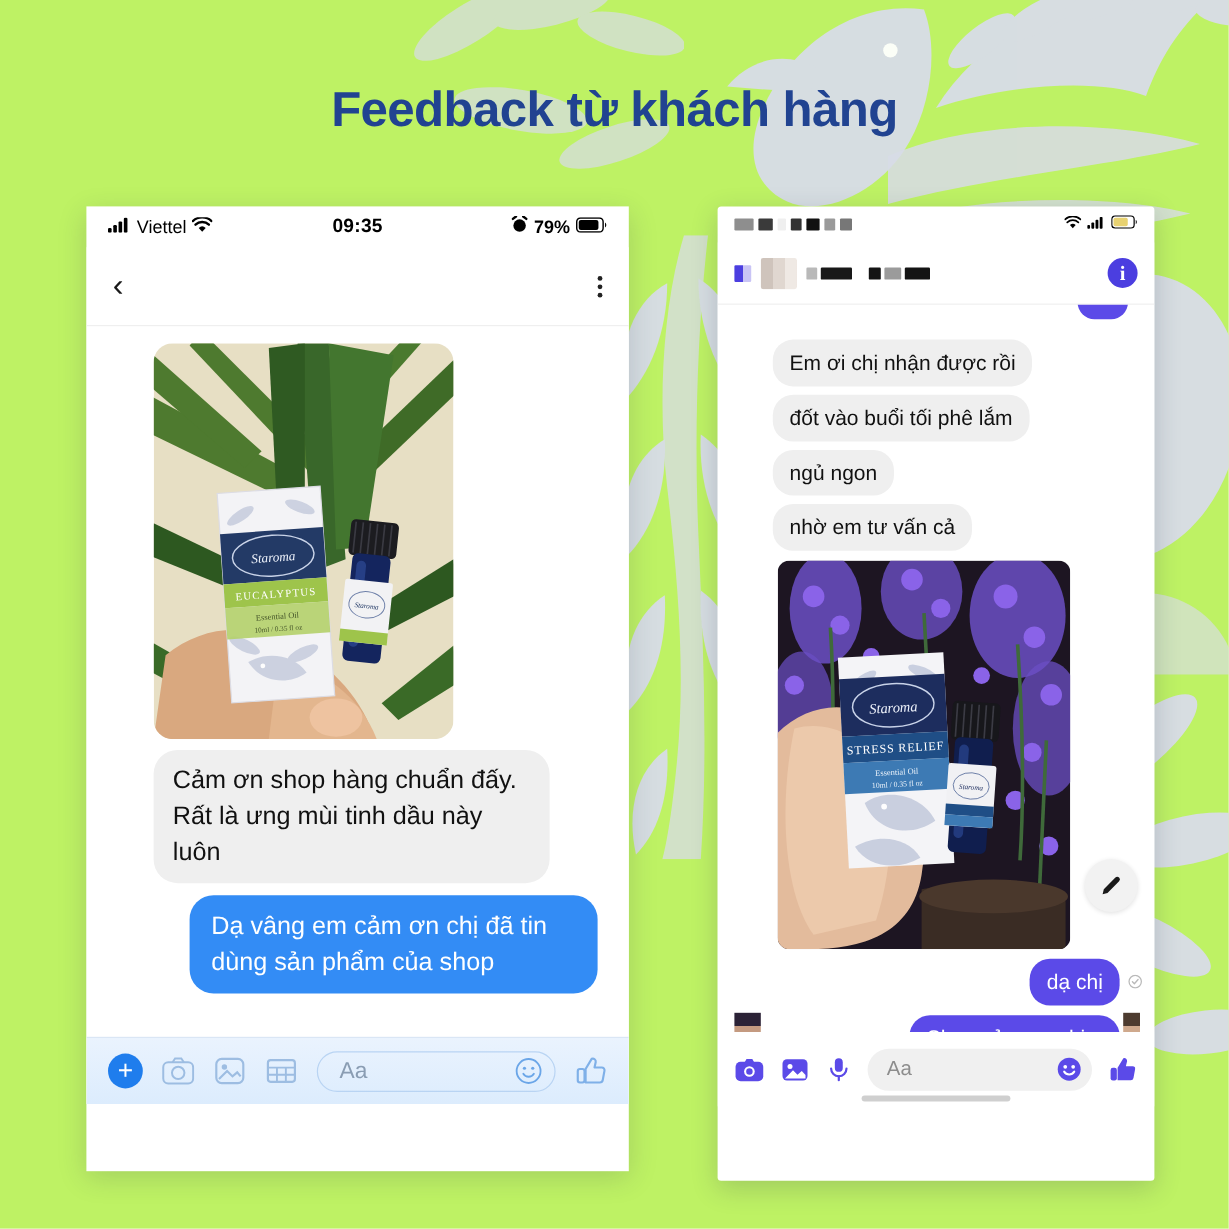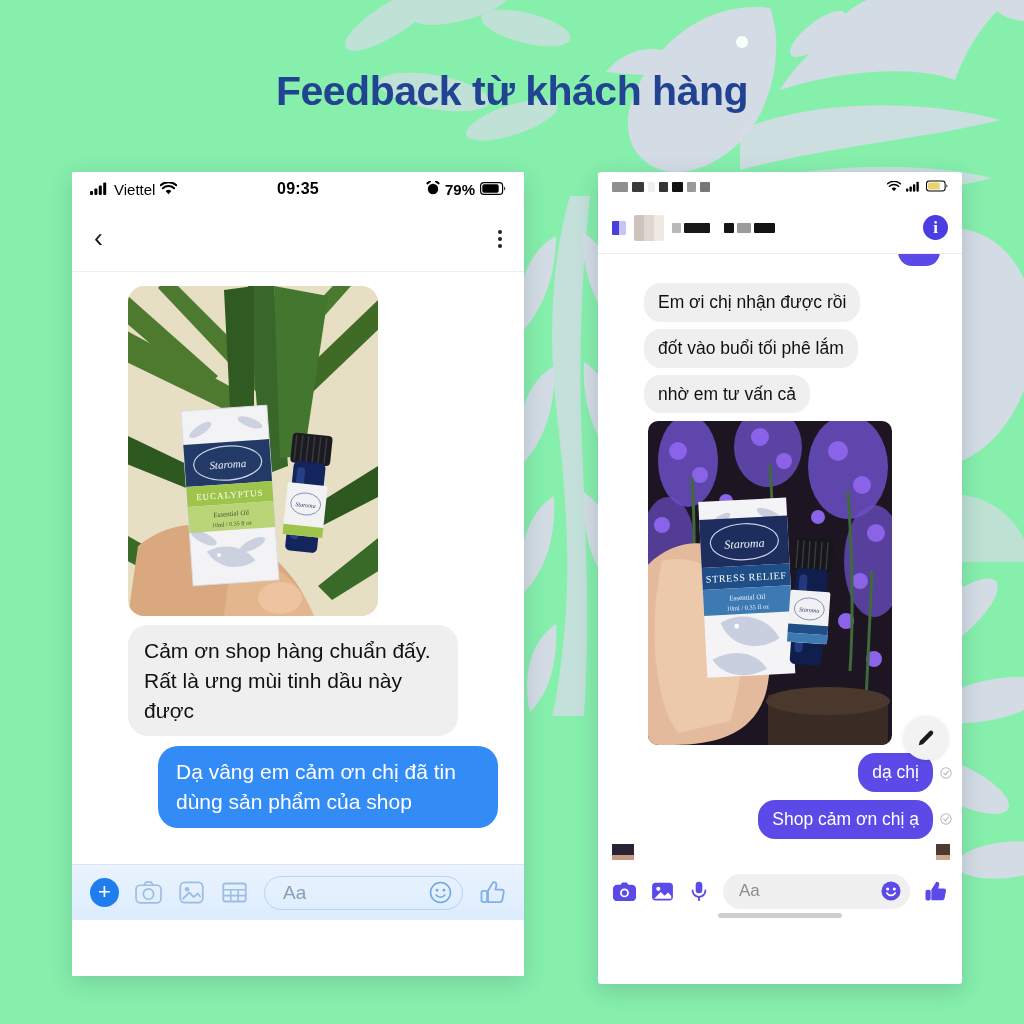--- a/index.html
+++ b/index.html
@@ -4,21 +4,21 @@
 <style>
   * { box-sizing: border-box; margin: 0; padding: 0; }
 
   html, body {
     width: 1024px; height: 1024px;
     overflow: hidden;
     background: #ffffff;
     font-family: "Liberation Sans", sans-serif;
   }
 
-  #root { position: relative; width: 1024px; height: 1024px; background: #86efac; }
+  #root { position: relative; width: 1024px; height: 1024px; background: #bef264; }
 
   
   .wm { position: absolute; fill: #d8dce8; opacity: .95; pointer-events: none; }
 
   
   .page-title {
     position: absolute; top: 68px; left: 0; width: 1024px;
     text-align: center;
     font-size: 41px; font-weight: bold;
     letter-spacing: -0.5px;
@@ -346,21 +346,21 @@
             <rect x="166" y="182" width="8" height="72" rx="4" fill="#2d4a96" opacity=".7"></rect>
             <rect x="158" y="198" width="40" height="52" rx="2" fill="#f2f2f4"></rect>
             <ellipse cx="178" cy="218" rx="15" ry="11" fill="none" stroke="#6d7fa8" stroke-width=".8"></ellipse>
             <text x="178" y="221" font-size="6" fill="#233a66" text-anchor="middle" font-family="Liberation Serif, serif" font-style="italic">Staroma</text>
             <rect x="158" y="240" width="40" height="10" fill="#9ec44b"></rect>
           </g>
         </svg>
       </div>
 
       <div class="row-in">
-        <div class="bub">Cảm ơn shop hàng chuẩn đấy. Rất là ưng mùi tinh dầu này được</div>
+        <div class="bub">Cảm ơn shop hàng chuẩn đấy. Rất là ưng mùi tinh dầu này luôn</div>
       </div>
 
       <div class="row-out">
         <div class="bub-out">Dạ vâng em cảm ơn chị đã tin dùng sản phẩm của shop</div>
       </div>
 
       <div class="comp-l">
         <div class="plus-btn">+</div>
         <span class="ic">
           <svg viewBox="0 0 26 22">
@@ -462,20 +462,23 @@
 
       <div style="position:absolute;right:22px;top:-16px;width:42px;height:28px;background:#5b4ae8;border-radius:16px;"></div>
 
       <div style="height:22px;"></div>
 
       <div class="r-row-in">
         <div class="r-bub">Em ơi chị nhận được rồi</div>
       </div>
       <div class="r-row-in">
         <div class="r-bub">đốt vào buổi tối phê lắm</div>
+      </div>
+      <div class="r-row-in">
+        <div class="r-bub">ngủ ngon</div>
       </div>
       <div class="r-row-in">
         <div class="r-bub">nhờ em tư vấn cả</div>
       </div>
 
       <div class="photo-r">
         <svg width="244" height="324" viewBox="0 0 244 324">
           <rect width="244" height="324" fill="#1d1522"></rect>
           <g fill="#6b4fc4">
             <ellipse cx="40" cy="40" rx="30" ry="46" opacity=".85"></ellipse>

